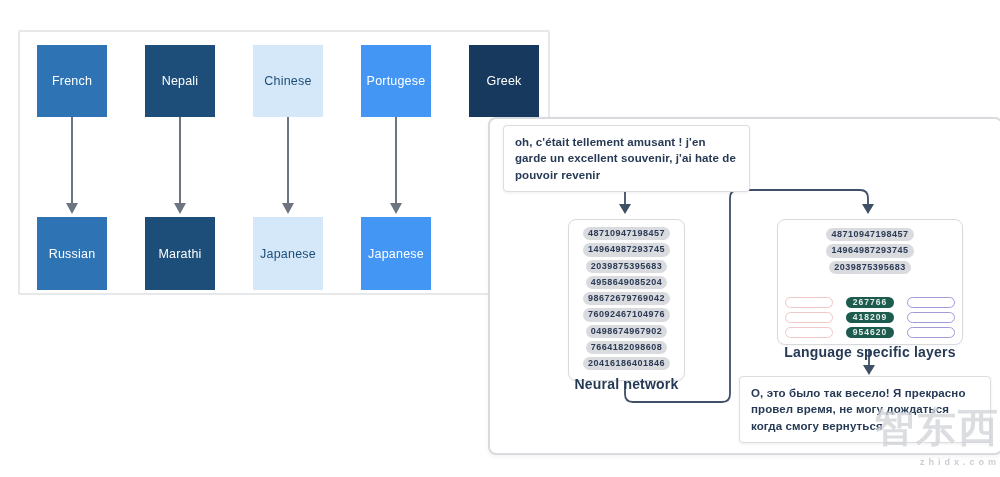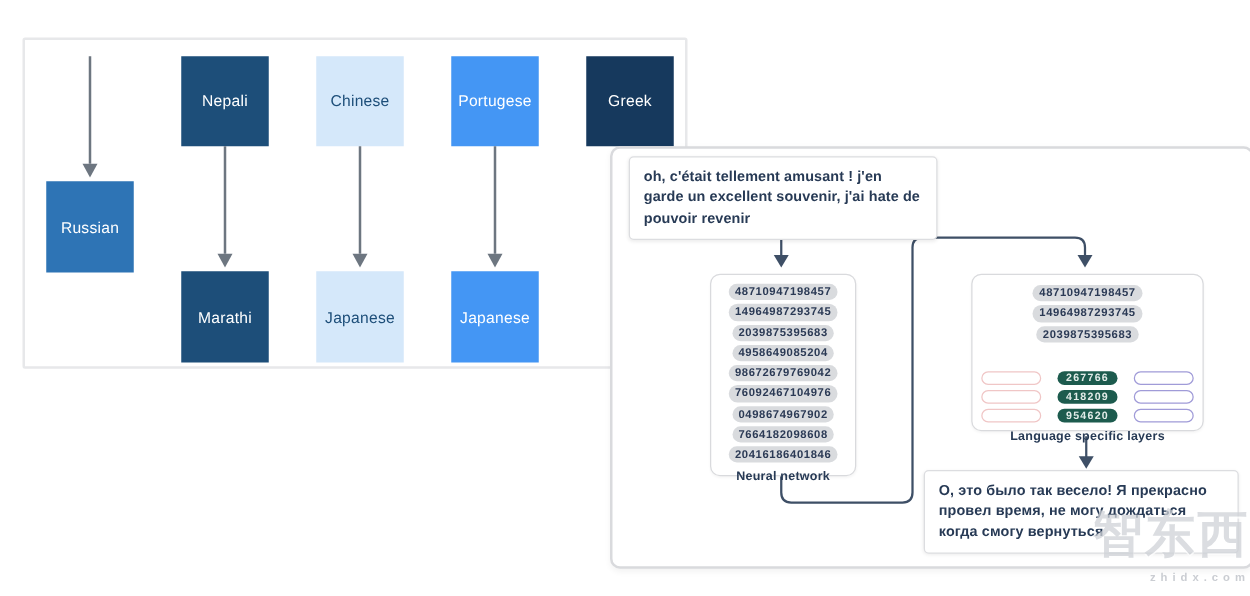--- a/index.html
+++ b/index.html
@@ -54,21 +54,21 @@
     box-shadow:0 1px 2px rgba(0,0,0,.04);
   }
   .nn-box { left:78px;  top:100px; width:117px; height:162px; padding-top:7px; gap:3px; }
   .ll-box { left:287px; top:100px; width:186px; height:126px; padding-top:8px; gap:3px; }
 
   .chip {
     background:#d9dbde; color:#2b3a55; border-radius:8px;
     font-size:9px; font-weight:bold; letter-spacing:.5px;
     padding:1px 5px; line-height:1.25; flex:none; white-space:nowrap;
   }
-  .box-label { font-size:10px; color:#273a55; font-weight:bold; margin-top:3px; letter-spacing:.2px; }
+  .box-label { font-size:14px; color:#273a55; font-weight:bold; margin-top:3px; letter-spacing:.2px; }
 
   .pill-grid {
     display:grid; grid-template-columns:48px 48px 48px; gap:4px 13px; margin-top:20px;
   }
   .pill { height:11px; border-radius:6px; background:#ffffff; }
   .pill.pink   { border:1.3px solid #f0c6c6; }
   .pill.purple { border:1.3px solid #a09bd8; }
   .pill.green  {
     background:#1d5b4e; border:none; color:#e3ece9;
     display:flex; align-items:center; justify-content:center;
@@ -87,20 +87,21 @@
   .wm-url { font-size:9px; letter-spacing:4px; color:#c5c8ce; opacity:.9; margin-top:2px;font-weight:bold; }
 </style>
 </head>
 <body>
 
 <div class="stage">
 
   <section class="left-panel">
 
     <div class="lang-col">
+      <div class="lang-box" style="background-color: rgb(46, 116, 181); color: rgb(255, 255, 255);">French</div>
       <div class="pair-arrow">
           <div class="shaft"></div>
           <div class="head"></div>
         </div>
       <div class="lang-box bottom" style="background-color: rgb(46, 116, 181); color: rgb(255, 255, 255);">Russian</div>
     </div>
 
     <div class="lang-col">
       <div class="lang-box" style="background-color: rgb(29, 78, 121); color: rgb(255, 255, 255);">Nepali</div>
       <div class="pair-arrow">

